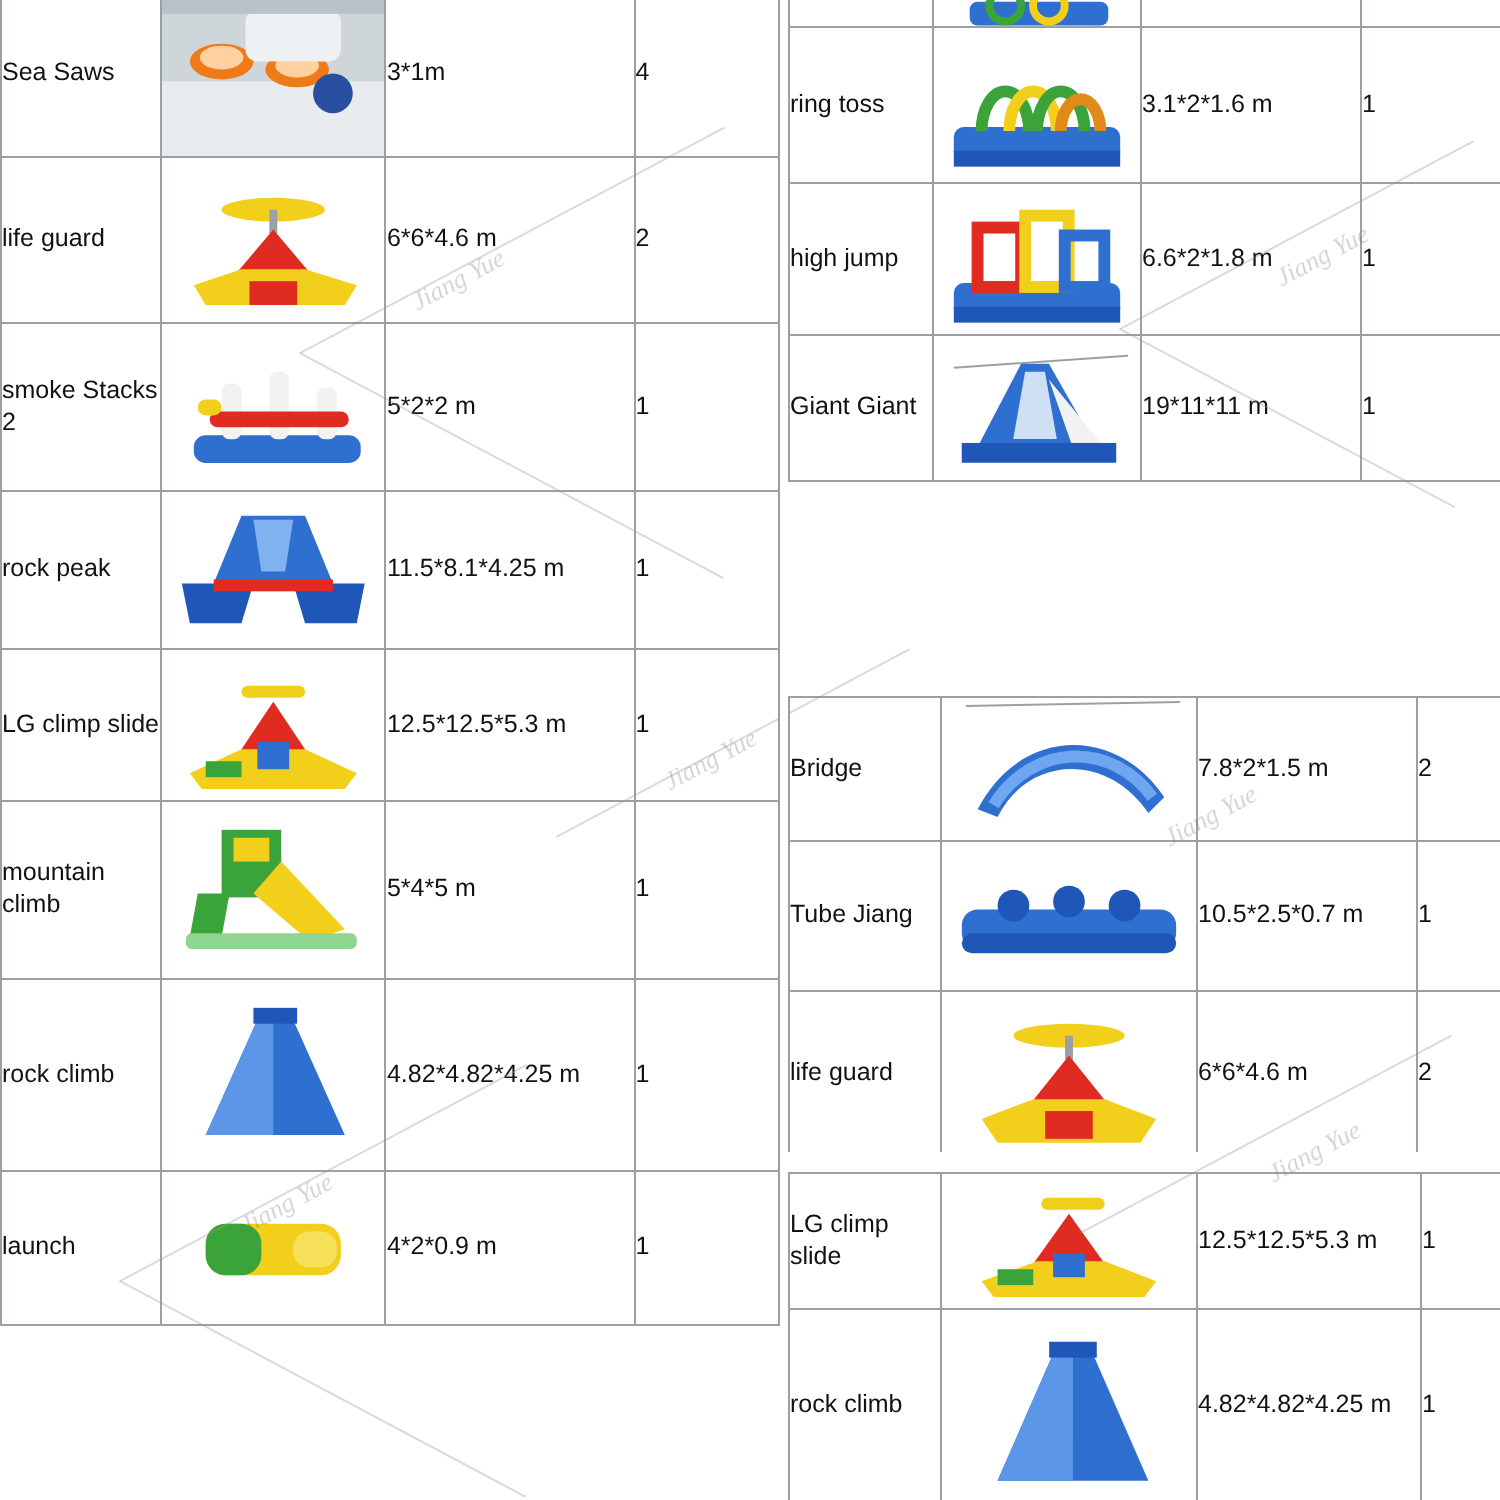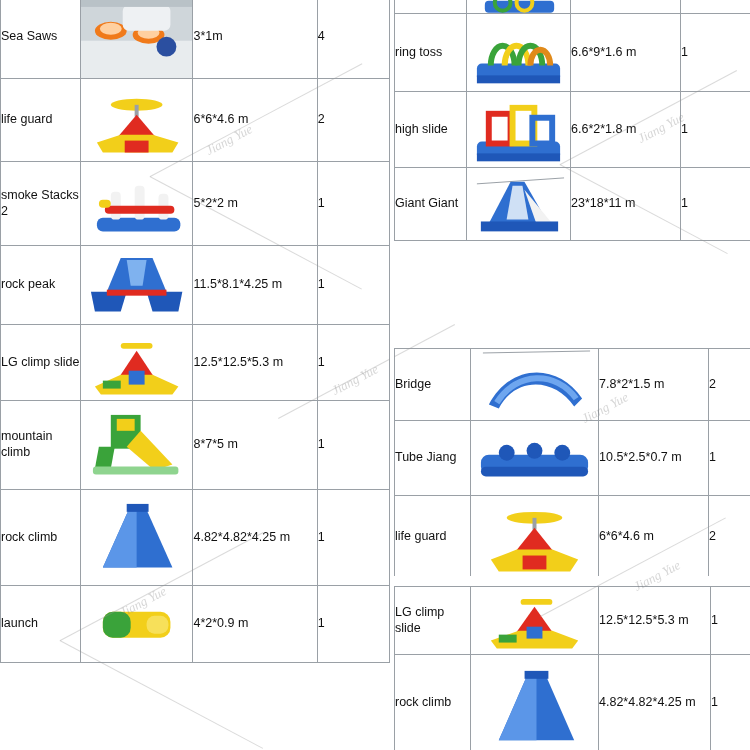--- a/index.html
+++ b/index.html
@@ -212,21 +212,21 @@
               <svg viewBox="0 0 112 88" preserveAspectRatio="none">
                 <rect x="0" y="0" width="112" height="88" fill="#ffffff"></rect>
                 <rect x="30" y="14" width="30" height="34" fill="#3aa33a"></rect>
                 <rect x="36" y="18" width="18" height="12" fill="#f2cf1a"></rect>
                 <polygon points="60,30 92,64 74,70 46,46" fill="#f2cf1a"></polygon>
                 <polygon points="18,46 34,46 30,68 14,68" fill="#3aa33a"></polygon>
                 <rect x="12" y="66" width="86" height="8" rx="3" fill="#8fd48f"></rect>
               </svg>
             </span>
           </td>
-          <td class="cell-size">8*7*5 m</td>
+          <td class="cell-size">5*4*5 m</td>
           <td class="cell-qty">1</td>
         </tr>
 
         <tr style="height:96px">
           <td class="cell-name">rock climb</td>
           <td class="cell-img">
             <span class="thumb">
               <svg viewBox="0 0 112 96" preserveAspectRatio="none">
                 <rect x="0" y="0" width="112" height="96" fill="#ffffff"></rect>
                 <polygon points="48,20 66,20 92,78 22,78" fill="#2f6fd0"></polygon>
@@ -292,26 +292,26 @@
                 <rect x="0" y="0" width="104" height="78" fill="#ffffff"></rect>
                 <rect x="10" y="50" width="84" height="18" rx="5" fill="#2f6fd0"></rect>
                 <path d="M24 52 A12 20 0 0 1 48 52" fill="none" stroke="#3aa33a" stroke-width="6"></path>
                 <path d="M38 52 A12 20 0 0 1 62 52" fill="none" stroke="#f2cf1a" stroke-width="6"></path>
                 <path d="M52 52 A12 20 0 0 1 76 52" fill="none" stroke="#3aa33a" stroke-width="6"></path>
                 <path d="M64 52 A10 16 0 0 1 84 52" fill="none" stroke="#e08a1a" stroke-width="6"></path>
                 <rect x="10" y="62" width="84" height="8" fill="#1f57b8"></rect>
               </svg>
             </span>
           </td>
-          <td class="cell-size">6.6*9*1.6 m</td>
+          <td class="cell-size">3.1*2*1.6 m</td>
           <td class="cell-qty">1</td>
         </tr>
 
         <tr style="height:76px">
-          <td class="cell-name">high slide</td>
+          <td class="cell-name">high jump</td>
           <td class="cell-img">
             <span class="thumb">
               <svg viewBox="0 0 104 76" preserveAspectRatio="none">
                 <rect x="0" y="0" width="104" height="76" fill="#ffffff"></rect>
                 <rect x="10" y="50" width="84" height="18" rx="5" fill="#2f6fd0"></rect>
                 <rect x="22" y="22" width="22" height="30" fill="none" stroke="#e02b20" stroke-width="6"></rect>
                 <rect x="46" y="16" width="22" height="36" fill="none" stroke="#f2cf1a" stroke-width="6"></rect>
                 <rect x="66" y="26" width="20" height="26" fill="none" stroke="#2f6fd0" stroke-width="6"></rect>
                 <rect x="10" y="62" width="84" height="8" fill="#1f57b8"></rect>
               </svg>
@@ -329,21 +329,21 @@
               <svg viewBox="0 0 104 72" preserveAspectRatio="none">
                 <rect x="0" y="0" width="104" height="72" fill="#ffffff"></rect>
                 <path d="M10 16 L98 10" stroke="#9aa0a6" stroke-width="1" fill="none"></path>
                 <polygon points="44,14 58,14 82,56 22,56" fill="#2f6fd0"></polygon>
                 <polygon points="46,18 56,18 62,52 40,52" fill="#cfe0f5"></polygon>
                 <polygon points="58,22 86,56 70,56" fill="#f2f2f2"></polygon>
                 <rect x="14" y="54" width="78" height="10" fill="#1f57b8"></rect>
               </svg>
             </span>
           </td>
-          <td class="cell-size">23*18*11 m</td>
+          <td class="cell-size">19*11*11 m</td>
           <td class="cell-qty">1</td>
         </tr>
       </tbody>
     </table>
   </div>
 
   <div class="panel" style="left:394px; top:348px; width:356px; height:228px;">
     <table class="grid">
       <colgroup>
         <col style="width:76px">

